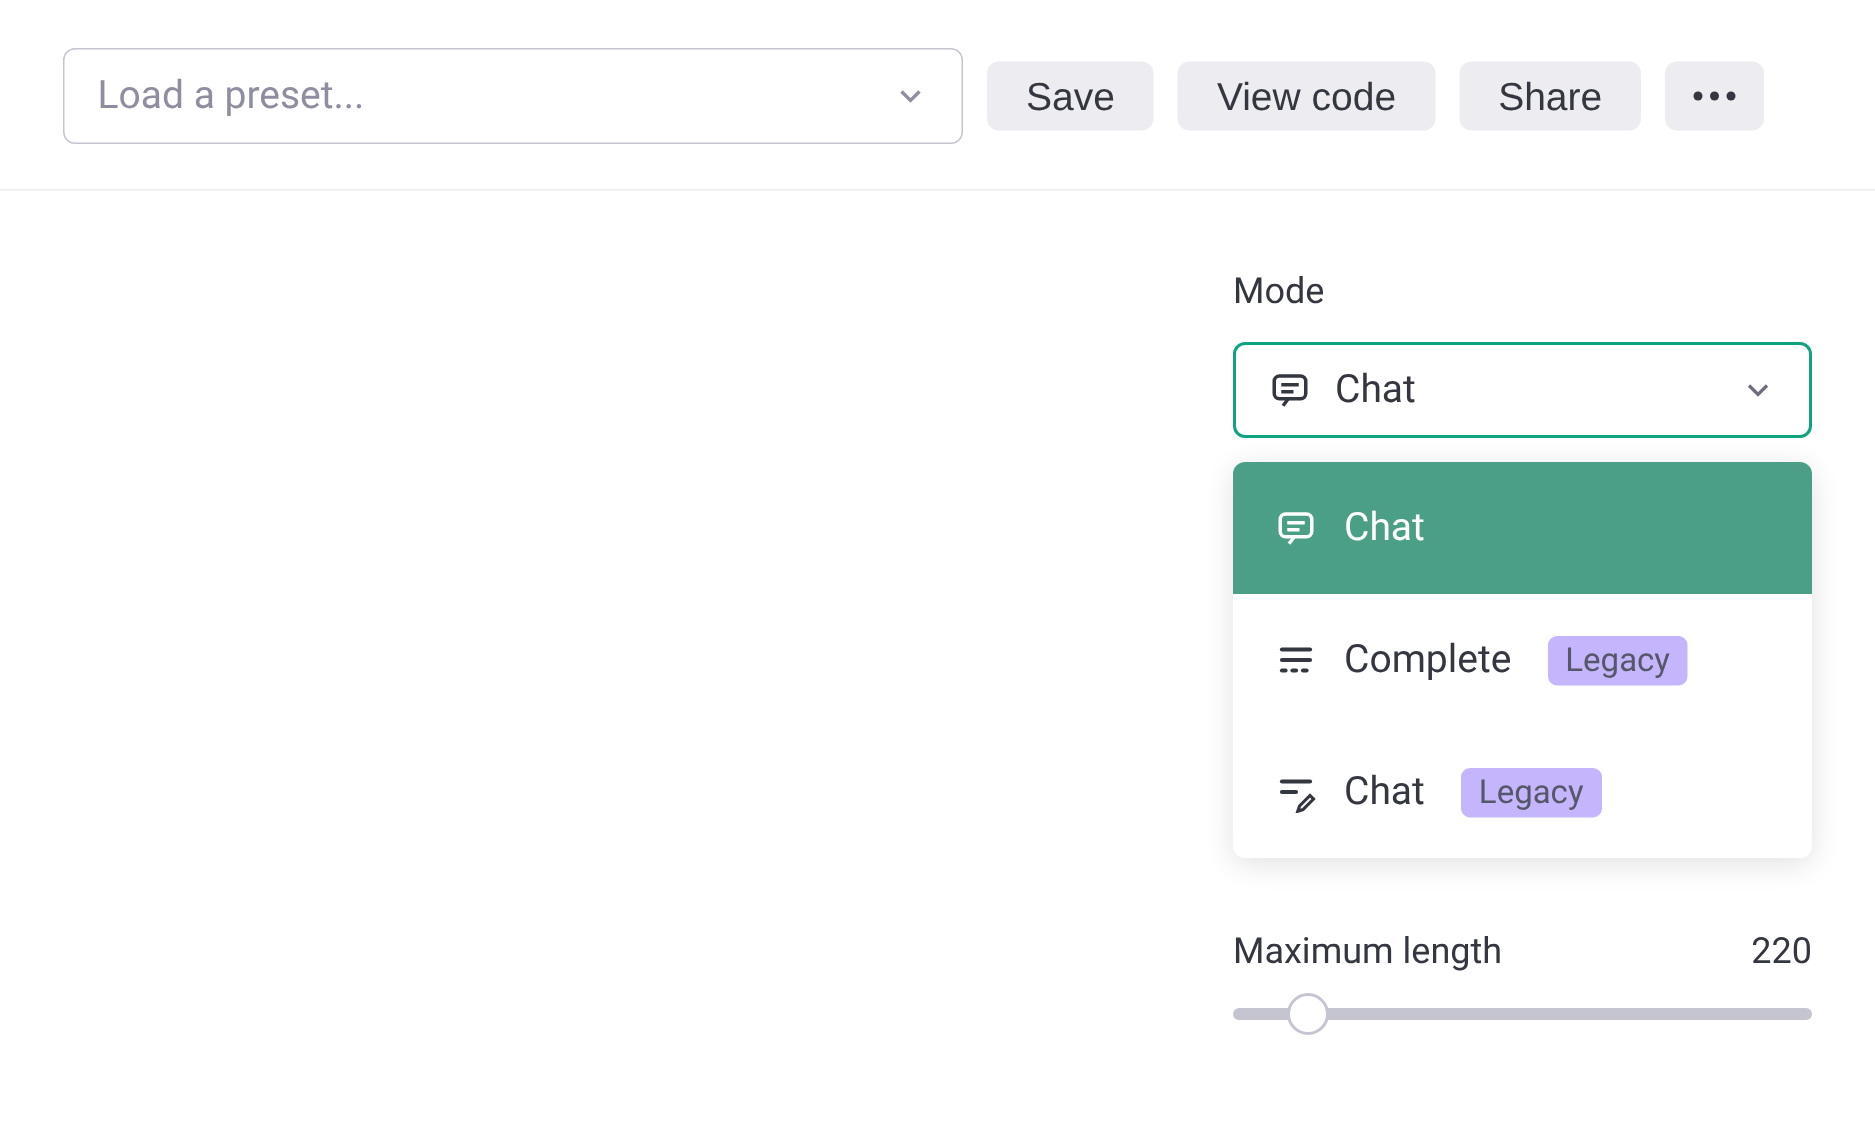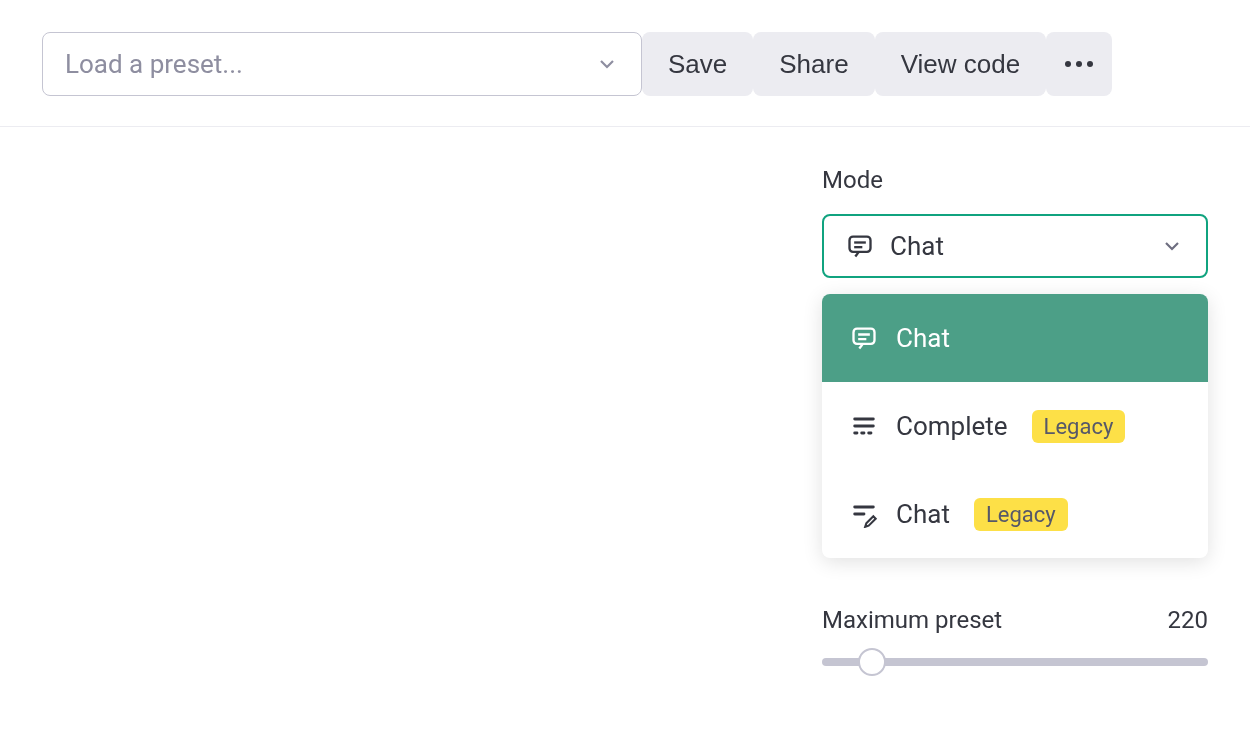--- a/index.html
+++ b/index.html
@@ -11,40 +11,40 @@
       font-family: -apple-system, BlinkMacSystemFont, "Segoe UI", Roboto, Helvetica, Arial, sans-serif;
       background: #ffffff;
       color: #353740;
       width: 1250px;
       height: 748px;
       overflow: hidden;
     }
     .toolbar {
       display: flex;
       align-items: center;
-      gap: 0;
+      gap: 16px;
       padding: 32px 42px 30px 42px;
       border-bottom: 1px solid #ececf1;
     }
     .preset-select {
       flex: 0 0 auto;
       width: 600px;
       height: 64px;
       border: 1.5px solid #c5c5d2;
       border-radius: 8px;
       display: flex;
       align-items: center;
       justify-content: space-between;
       padding: 0 22px;
       cursor: pointer;
       color: #8e8ea0;
       font-size: 26px;
     }
     .btn {
-      height: 64px;
+      height: 46px;
       padding: 0 26px;
       border: none;
       border-radius: 8px;
       background: #ececf1;
       color: #353740;
       font-size: 26px;
       cursor: pointer;
       display: inline-flex;
       align-items: center;
       justify-content: center;
@@ -59,21 +59,21 @@
     }
     .dots span {
       width: 6px;
       height: 6px;
       border-radius: 50%;
       background: #353740;
     }
     .panel {
       position: absolute;
       right: 42px;
-      top: 166px;
+      top: 180px;
       width: 386px;
     }
     .panel-label {
       font-size: 24px;
       color: #353740;
       margin-bottom: 20px;
     }
     .mode-select {
       width: 100%;
       height: 64px;
@@ -111,21 +111,21 @@
       font-size: 26px;
       cursor: pointer;
       gap: 18px;
     }
     .dropdown-item.selected {
       background: #4c9f87;
       color: #ffffff;
     }
     .badge {
       font-size: 22px;
-      background: #fde047;
+      background: #c4b5fd;
       color: #565869;
       padding: 4px 12px;
       border-radius: 6px;
       margin-left: 6px;
     }
     .slider-row {
       display: flex;
       align-items: baseline;
       justify-content: space-between;
       margin-top: 48px;
@@ -162,24 +162,24 @@
     <span>
       <svg width="24" height="24" viewBox="0 0 24 24" fill="none" stroke="#8e8ea0" stroke-width="2.2">
           <polyline points="6 9 12 15 18 9"></polyline>
         </svg>
     </span>
   </div>
   <button class="btn">
     <span>Save</span>
   </button>
   <button class="btn">
+    <span>View code</span>
+  </button>
+  <button class="btn">
     <span>Share</span>
-  </button>
-  <button class="btn">
-    <span>View code</span>
   </button>
   <button class="btn icon-only">
     <span class="dots">
         <span></span>
         <span></span>
         <span></span>
       </span>
   </button>
 </div>
 
@@ -235,19 +235,19 @@
             <line x1="4" y1="12" x2="12" y2="12"></line>
             <path d="M14 20l6-6 2 2-6 6-3 1 1-3z" stroke-width="1.8"></path>
           </svg>
       </span>
       <span>Chat</span>
       <span class="badge">Legacy</span>
     </div>
   </div>
 
   <div class="slider-row">
-    <span>Maximum preset</span>
+    <span>Maximum length</span>
     <span>220</span>
   </div>
   <div class="slider-track">
     <div class="slider-thumb"></div>
   </div>
 </div>
 
 </body></html>

